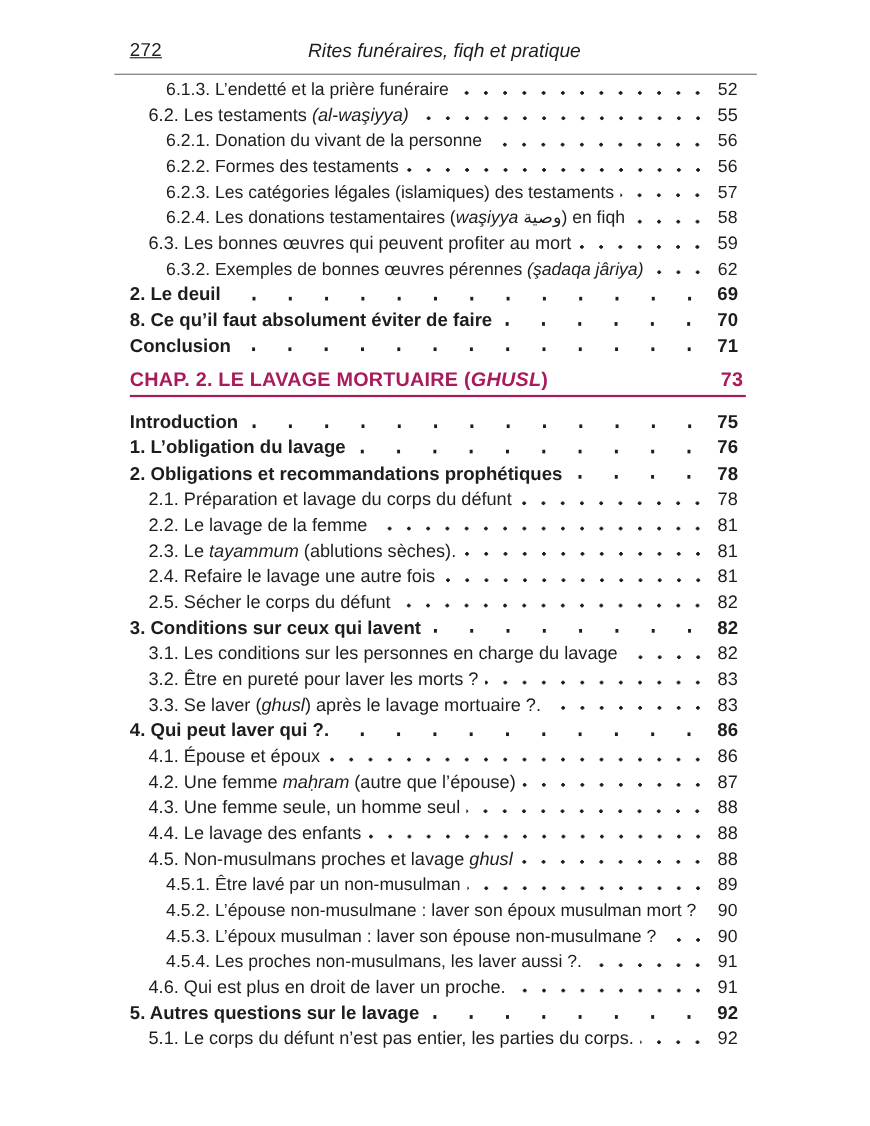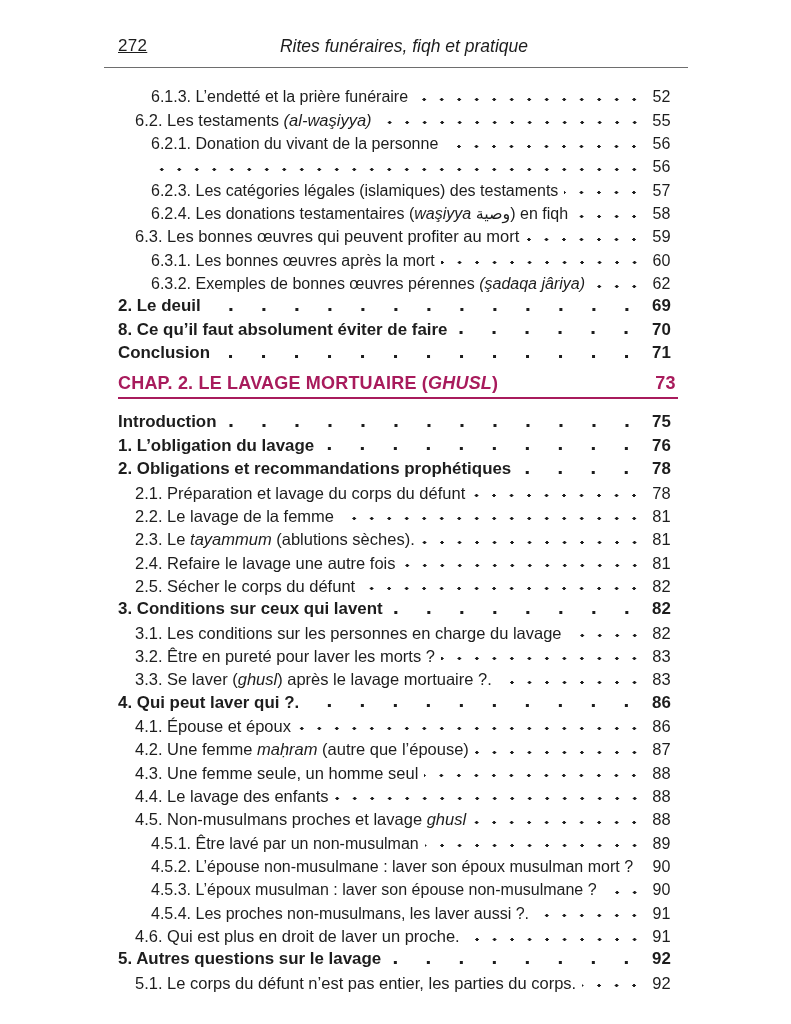--- a/index.html
+++ b/index.html
@@ -22,21 +22,21 @@
     border-bottom:1.5px solid #6e6e6e;
   }
   .folio { font-size:17px; letter-spacing:.3px;text-decoration:underline; }
   .running-title {
     position:absolute; left:16px; right:0; top:0;
     text-align:center;
     font-style:italic;
     font-size:17.5px;
   }
   
-  .toc { margin-top:15px; font-size:16.5px; }
+  .toc { font-size:16.5px; }
   .toc-row {
     display:flex;
     align-items:flex-end;
     height:23.35px;
   }
   .toc-row .entry-text { white-space:nowrap; }
   .lvl1 { padding-left:17px; }
   .lvl2 { padding-left:33px; font-size:16px; }
   .bold { font-weight:bold; font-size:16.9px; }
   .leader {
@@ -86,42 +86,38 @@
         <span class="entry-text"><span>6.2. Les testaments </span><i>(al-waşiyya)</i></span>
         <span class="leader"></span>
         <span class="page-num">55</span>
       </div>
       <div class="toc-row lvl2">
         <span class="entry-text"><span>6.2.1. Donation du vivant de la personne</span></span>
         <span class="leader"></span>
         <span class="page-num">56</span>
       </div>
       <div class="toc-row lvl2">
+        <span class="entry-text"><span>6.2.2. Formes des testaments</span></span>
         <span class="leader"></span>
         <span class="page-num">56</span>
       </div>
       <div class="toc-row lvl2">
         <span class="entry-text"><span>6.2.3. Les catégories légales (islamiques) des testaments</span></span>
         <span class="leader"></span>
         <span class="page-num">57</span>
       </div>
       <div class="toc-row lvl2">
         <span class="entry-text"><span>6.2.4. Les donations testamentaires (</span><i>waşiyya</i><span> وصية) en fiqh</span></span>
         <span class="leader"></span>
         <span class="page-num">58</span>
       </div>
       <div class="toc-row lvl1">
         <span class="entry-text"><span>6.3. Les bonnes œuvres qui peuvent profiter au mort</span></span>
         <span class="leader"></span>
         <span class="page-num">59</span>
-      </div>
-      <div class="toc-row lvl2">
-        <span class="entry-text"><span>6.3.1. Les bonnes œuvres après la mort</span></span>
-        <span class="leader"></span>
-        <span class="page-num">60</span>
       </div>
       <div class="toc-row lvl2">
         <span class="entry-text"><span>6.3.2. Exemples de bonnes œuvres pérennes </span><i>(şadaqa jâriya)</i></span>
         <span class="leader"></span>
         <span class="page-num">62</span>
       </div>
       <div class="toc-row lvl0 bold">
         <span class="entry-text"><span>2. Le deuil</span></span>
         <span class="leader"></span>
         <span class="page-num">69</span>

